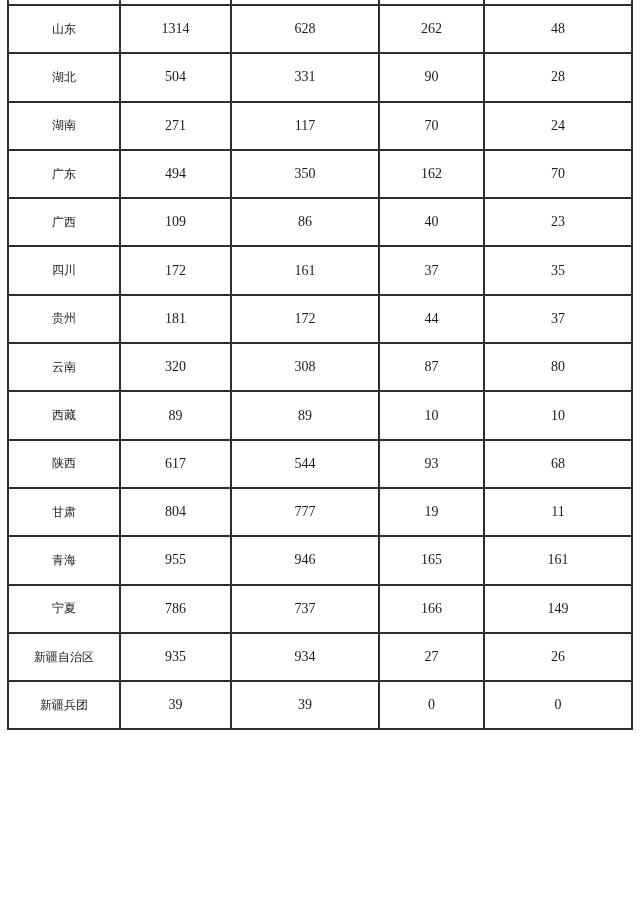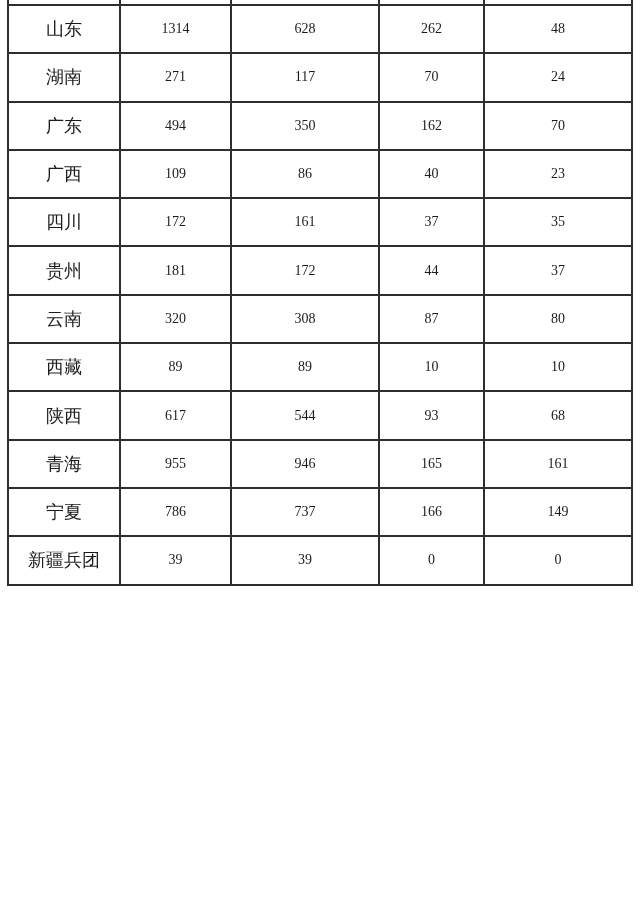--- a/index.html
+++ b/index.html
@@ -34,21 +34,21 @@
     overflow: hidden;
     white-space: nowrap;
   }
   tr.clipped-row td {
     height: 46px; 
   }
   tr.data-row td {
     height: 46.3px; 
   }
   td.label-cell {
-    font-size: 18px;
+    font-size: 12px;
     border-radius: 14px;
   }
   td.value-cell {
     font-size: 14px;
   }
 </style>
 </head>
 <body>
 
 <div class="table-wrap">
@@ -68,20 +68,27 @@
         <td class="value-cell"></td>
         <td class="value-cell"></td>
       </tr>
 
     <tr class="data-row">
           <td class="label-cell">山东</td>
           <td class="value-cell">1314</td>
           <td class="value-cell">628</td>
           <td class="value-cell">262</td>
           <td class="value-cell">48</td>
+        </tr>
+        <tr class="data-row">
+          <td class="label-cell">湖北</td>
+          <td class="value-cell">504</td>
+          <td class="value-cell">331</td>
+          <td class="value-cell">90</td>
+          <td class="value-cell">28</td>
         </tr>
         <tr class="data-row">
           <td class="label-cell">湖南</td>
           <td class="value-cell">271</td>
           <td class="value-cell">117</td>
           <td class="value-cell">70</td>
           <td class="value-cell">24</td>
         </tr>
         <tr class="data-row">
           <td class="label-cell">广东</td>
@@ -126,34 +133,48 @@
           <td class="value-cell">10</td>
         </tr>
         <tr class="data-row">
           <td class="label-cell">陕西</td>
           <td class="value-cell">617</td>
           <td class="value-cell">544</td>
           <td class="value-cell">93</td>
           <td class="value-cell">68</td>
         </tr>
         <tr class="data-row">
+          <td class="label-cell">甘肃</td>
+          <td class="value-cell">804</td>
+          <td class="value-cell">777</td>
+          <td class="value-cell">19</td>
+          <td class="value-cell">11</td>
+        </tr>
+        <tr class="data-row">
           <td class="label-cell">青海</td>
           <td class="value-cell">955</td>
           <td class="value-cell">946</td>
           <td class="value-cell">165</td>
           <td class="value-cell">161</td>
         </tr>
         <tr class="data-row">
           <td class="label-cell">宁夏</td>
           <td class="value-cell">786</td>
           <td class="value-cell">737</td>
           <td class="value-cell">166</td>
           <td class="value-cell">149</td>
         </tr>
         <tr class="data-row">
+          <td class="label-cell">新疆自治区</td>
+          <td class="value-cell">935</td>
+          <td class="value-cell">934</td>
+          <td class="value-cell">27</td>
+          <td class="value-cell">26</td>
+        </tr>
+        <tr class="data-row">
           <td class="label-cell">新疆兵团</td>
           <td class="value-cell">39</td>
           <td class="value-cell">39</td>
           <td class="value-cell">0</td>
           <td class="value-cell">0</td>
         </tr>
       </tbody>
   </table>
 </div>
 

